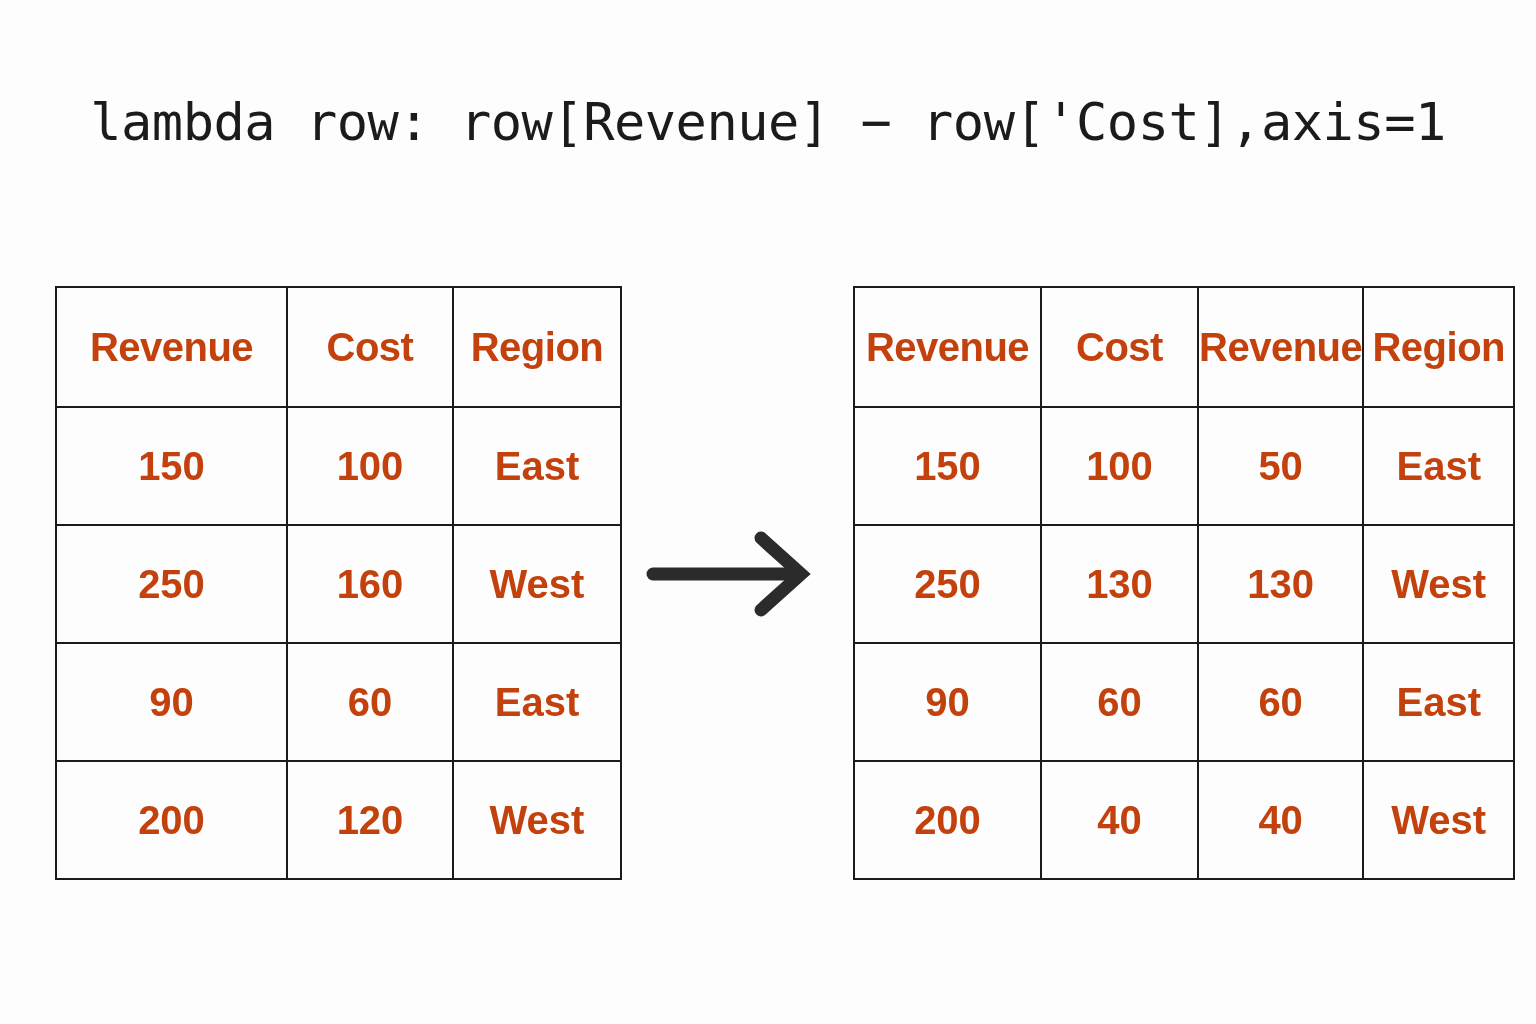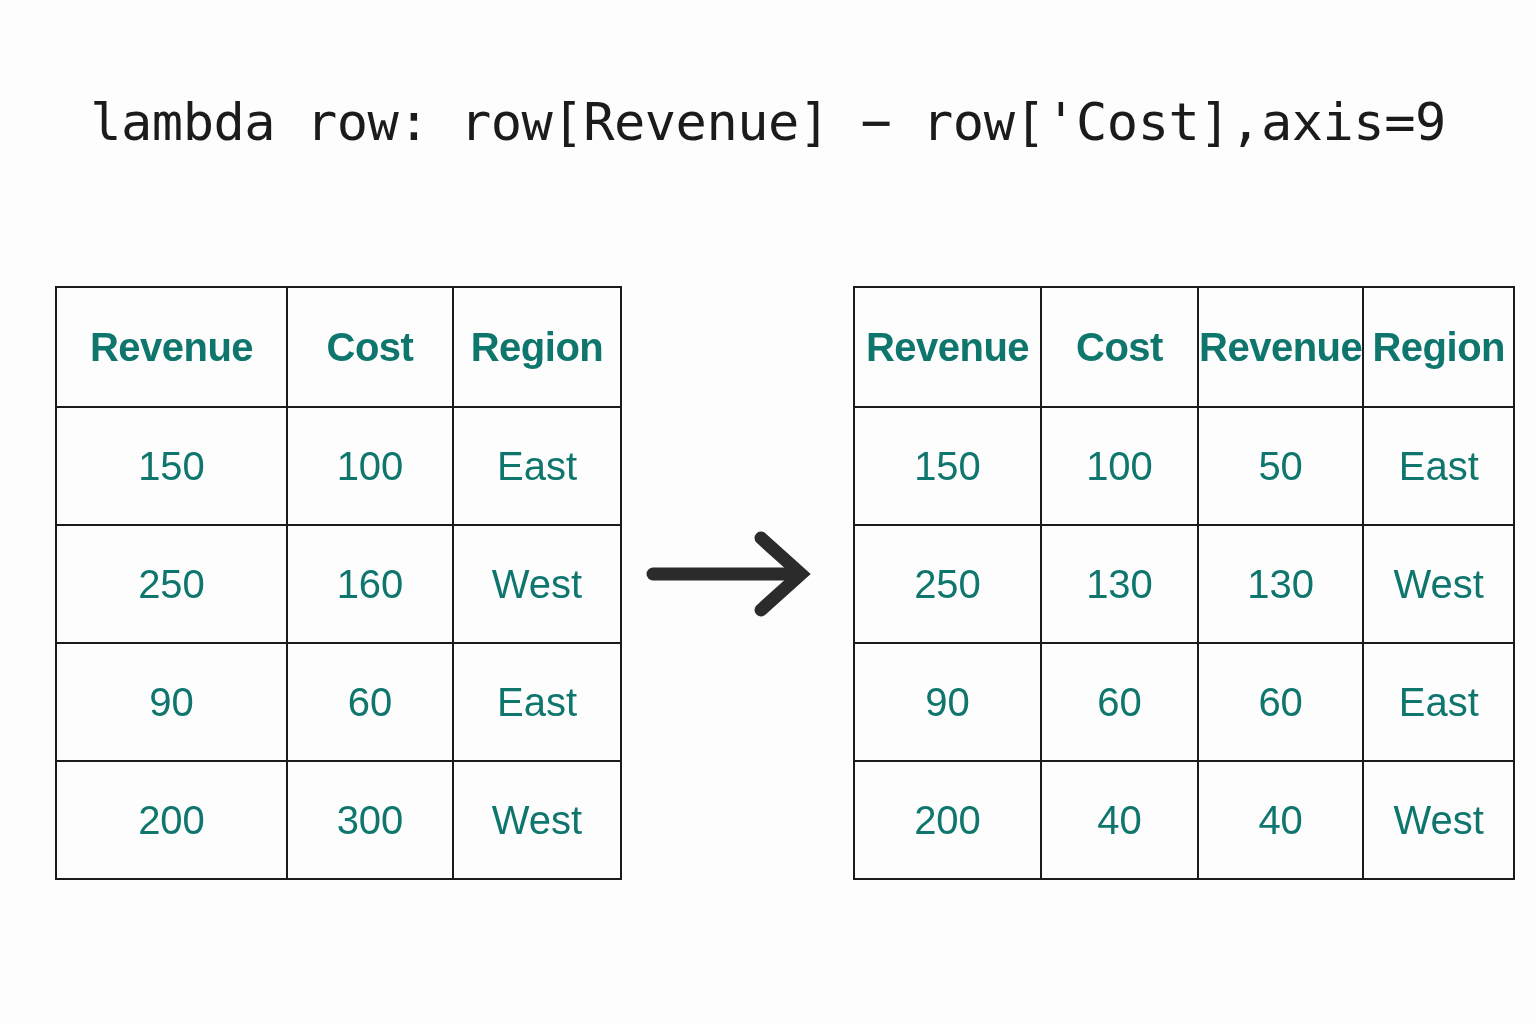--- a/index.html
+++ b/index.html
@@ -42,34 +42,34 @@
   .df-table {
     position: absolute;
     border-collapse: collapse;
     background: #fdfdfd;
     table-layout: fixed;
   }
   .df-table td, .df-table th {
     border: 2.5px solid #1b1b1b;
     text-align: center;
     vertical-align: middle;
-    color: #0f766e;
+    color: #c2410c;
     padding: 0;
     font-family: "Liberation Sans", sans-serif;
   }
   .df-table th {
     height: 118px;
     font-size: 40px;
     font-weight: bold;
     letter-spacing: -0.5px;
   }
   .df-table td {
     height: 116px;
     font-size: 40px;
-    font-weight: normal;
+    font-weight: bold;
   }
 
   #table-left {
     left: 55px;
     top: 286px;
   }
   #table-left .col-revenue { width: 231px; }
   #table-left .col-cost    { width: 166px; }
   #table-left .col-region  { width: 168px; }
 
@@ -89,21 +89,21 @@
     top: 524px;
     width: 180px;
     height: 100px;
   }
 </style>
 </head>
 <body>
 
 <div id="canvas">
 
-  <div class="code-title">lambda row: row[Revenue] − row['Cost],axis=9</div>
+  <div class="code-title">lambda row: row[Revenue] − row['Cost],axis=1</div>
 
   <table class="df-table" id="table-left">
     <colgroup>
       <col class="col-revenue">
       <col class="col-cost">
       <col class="col-region">
     </colgroup>
     <thead>
       <tr>
         <th>Revenue</th>
@@ -122,21 +122,21 @@
         <td>160</td>
         <td>West</td>
       </tr>
       <tr>
         <td>90</td>
         <td>60</td>
         <td>East</td>
       </tr>
       <tr>
         <td>200</td>
-        <td>300</td>
+        <td>120</td>
         <td>West</td>
       </tr>
     </tbody>
   </table>
 
   <svg id="arrow" viewBox="0 0 180 100" xmlns="http://www.w3.org/2000/svg">
     <line x1="8" y1="50" x2="150" y2="50" stroke="#2b2b2b" stroke-width="13" stroke-linecap="round"></line>
     <polyline points="116,14 156,50 116,86" fill="none" stroke="#2b2b2b" stroke-width="13" stroke-linecap="round" stroke-linejoin="miter"></polyline>
   </svg>
 

